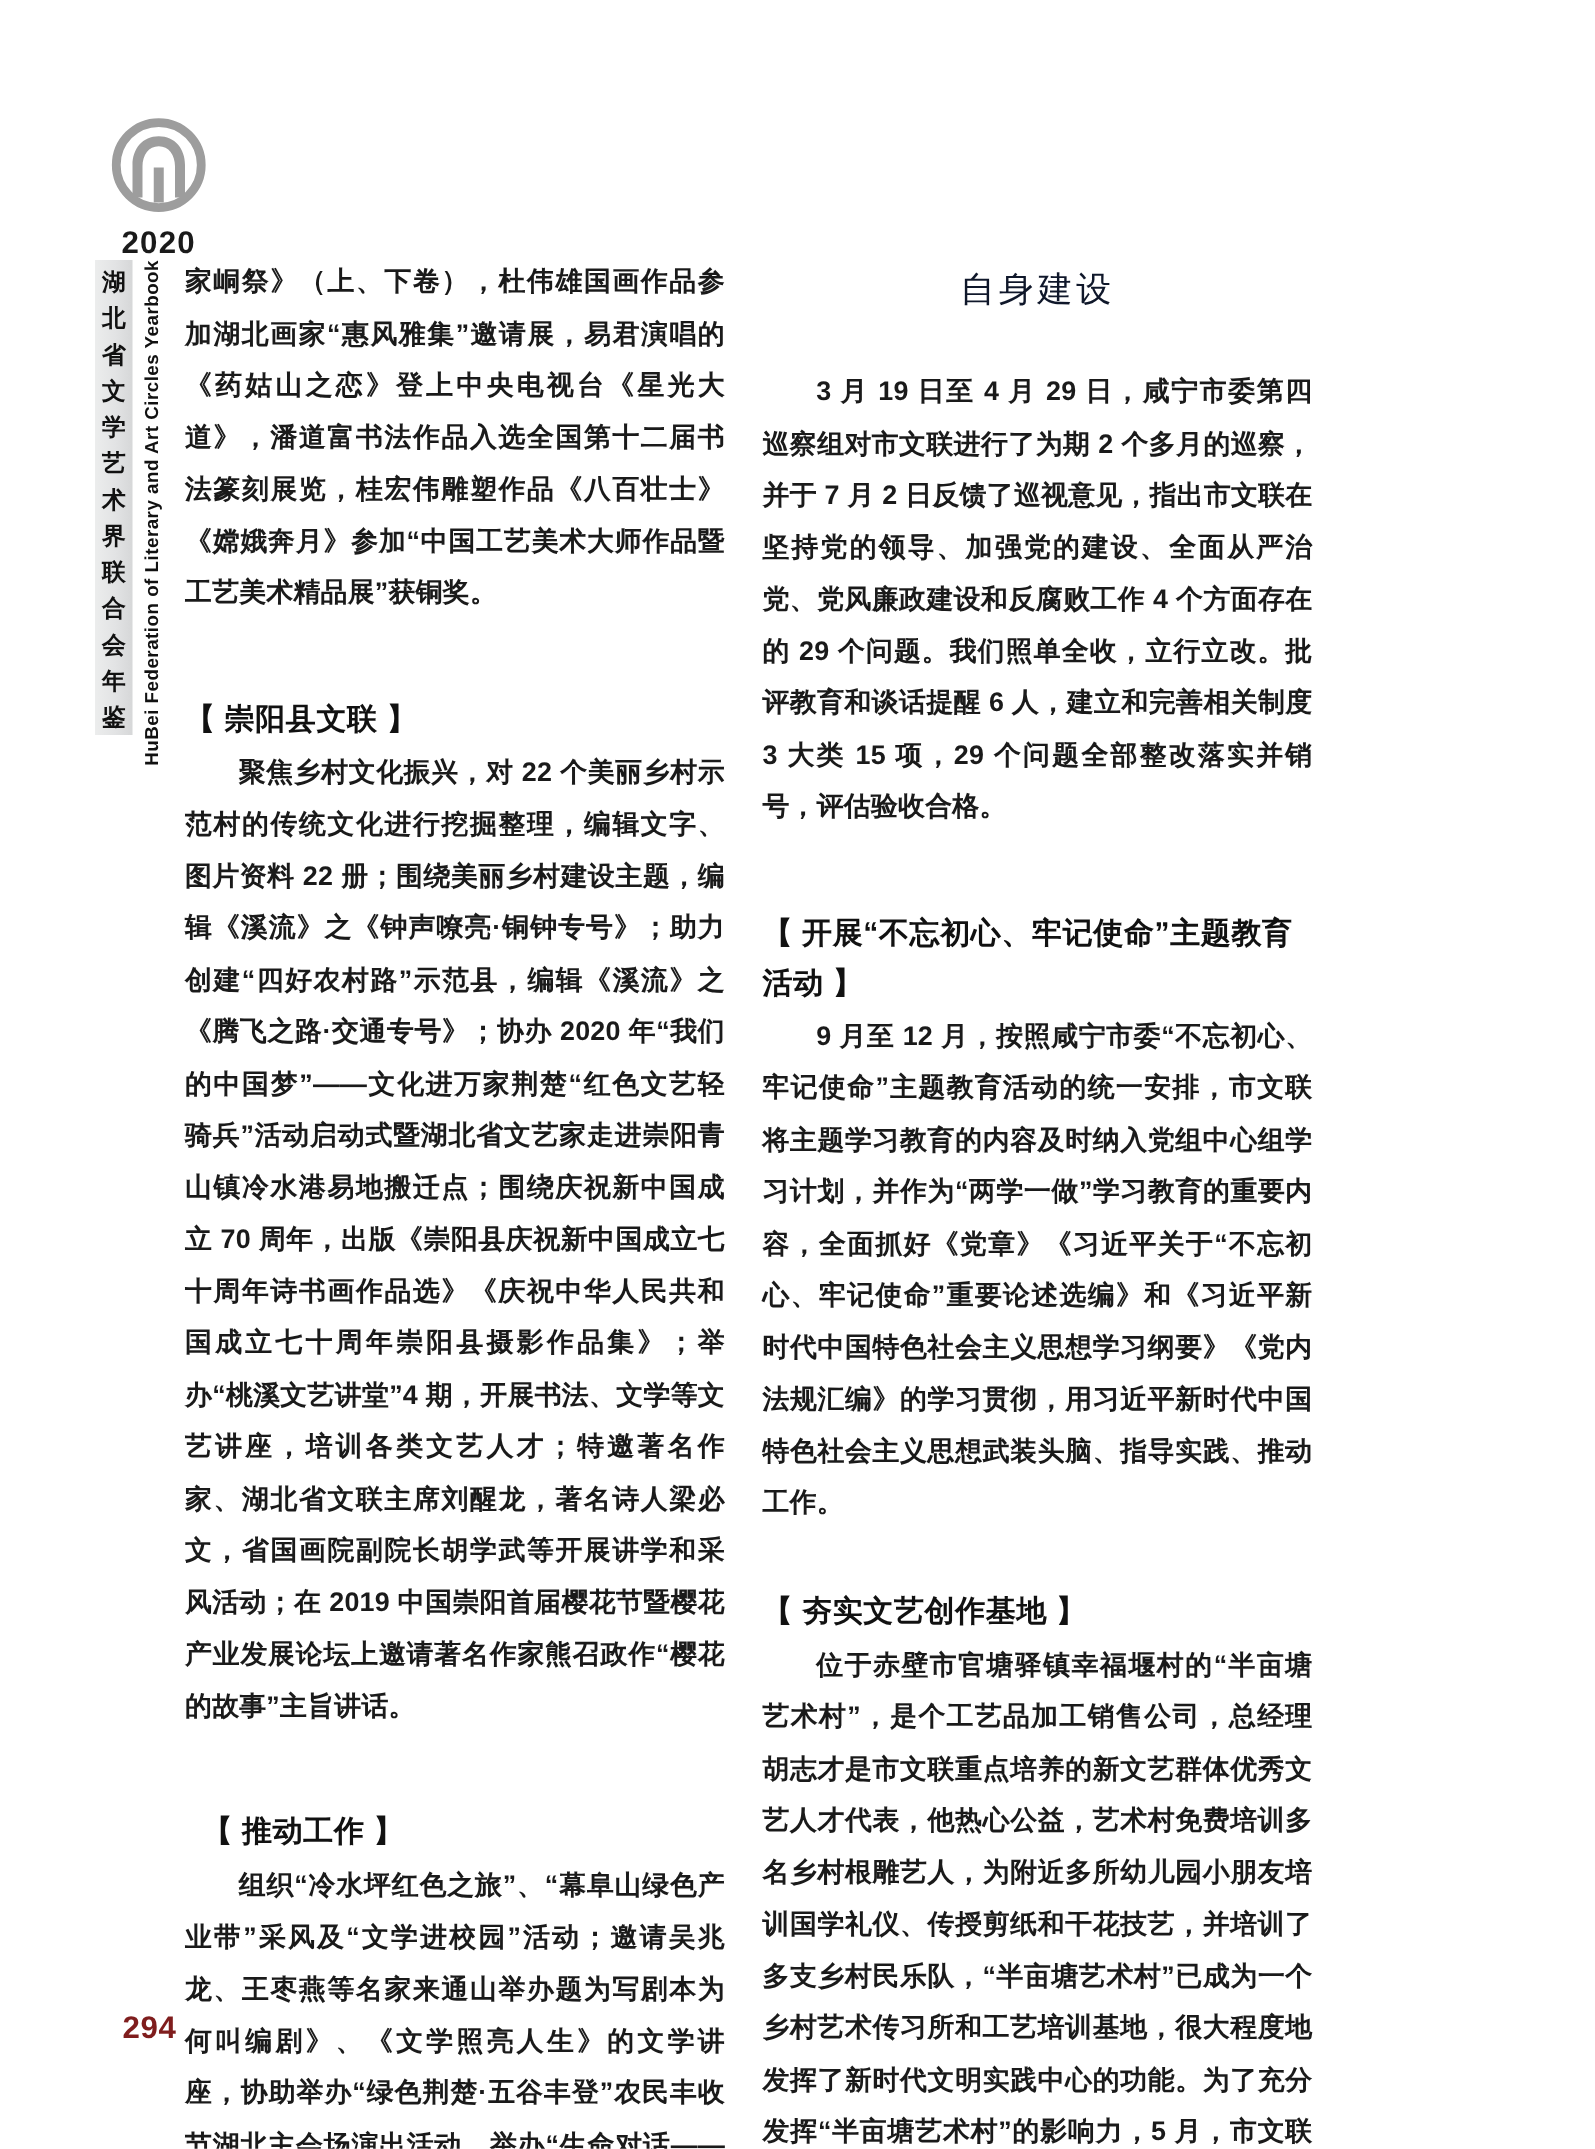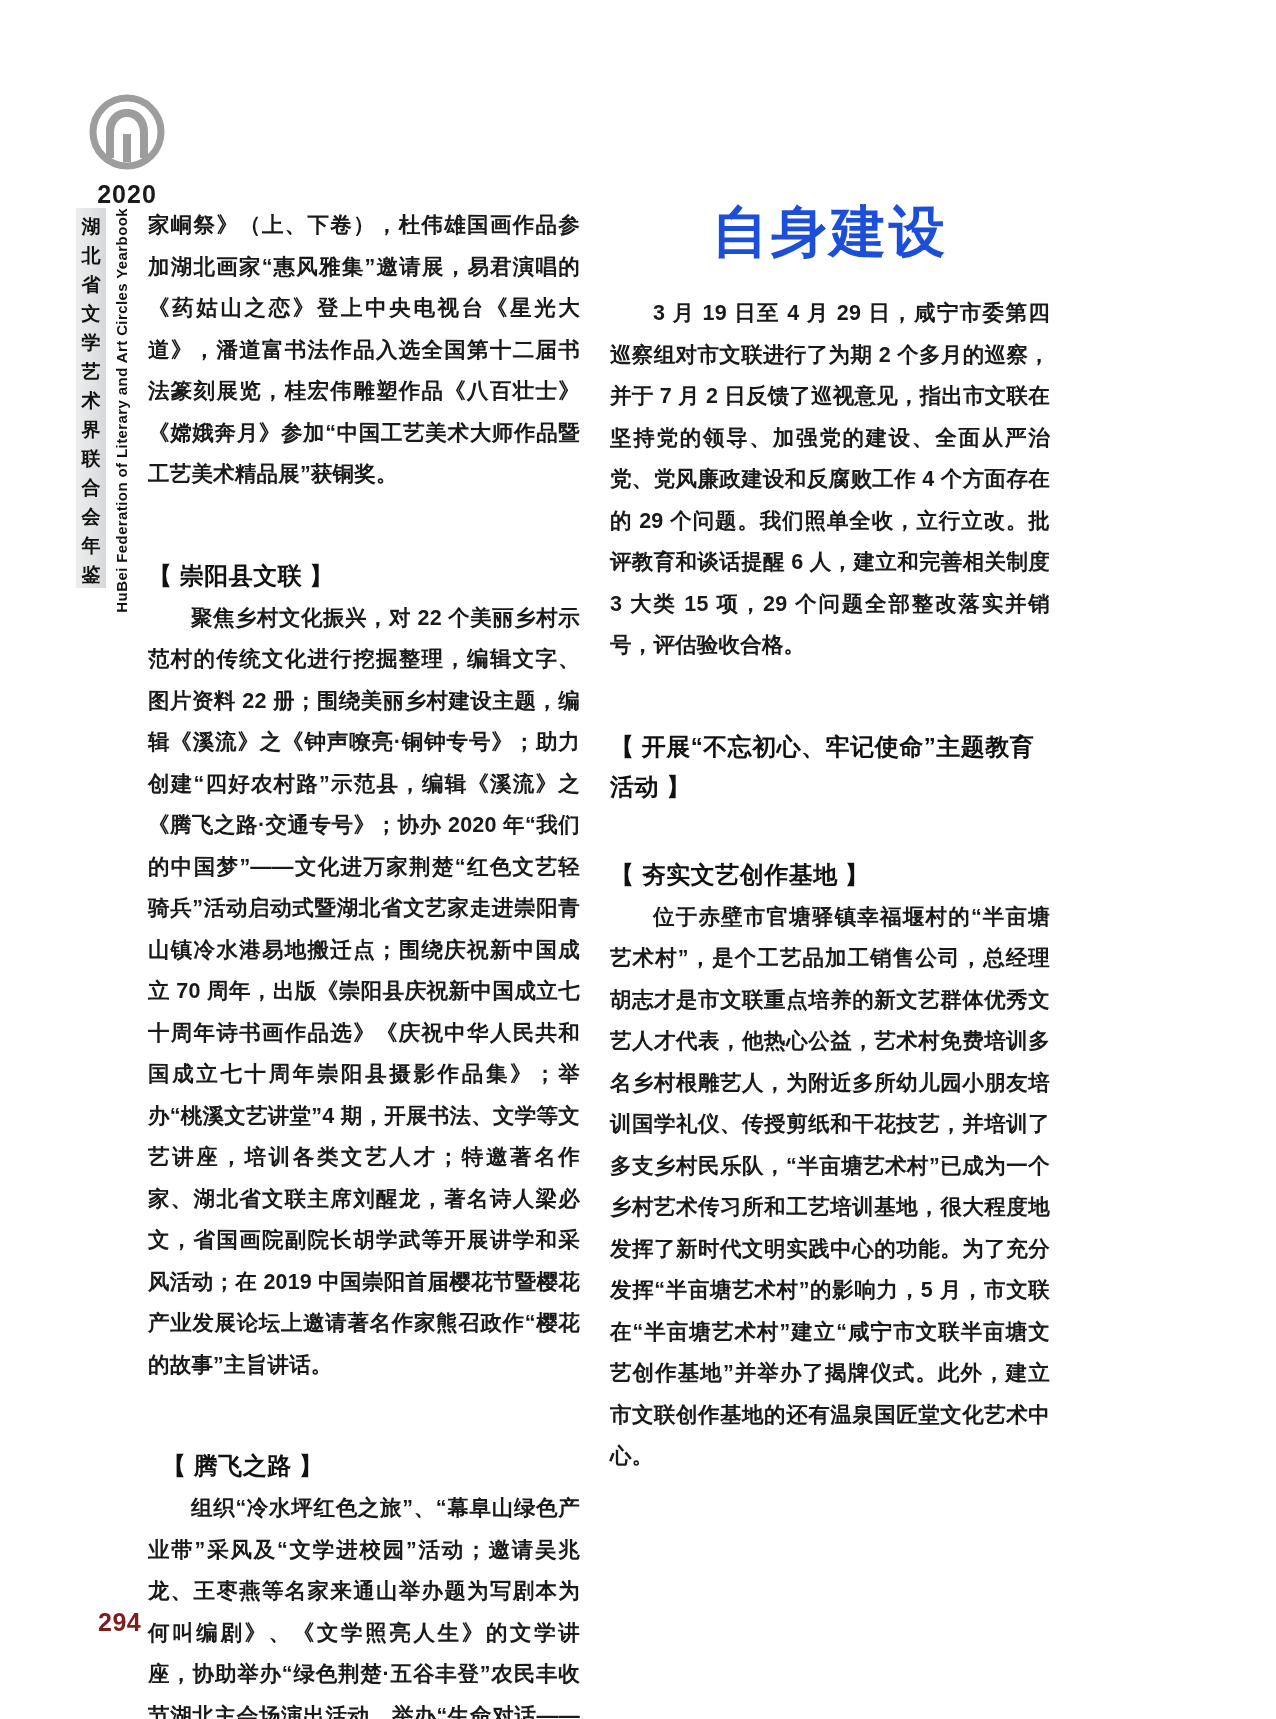--- a/index.html
+++ b/index.html
@@ -118,27 +118,27 @@
     line-height: 40px;
     letter-spacing: 0.5px;
     margin: 26px 0 2px 0;
     color: #111;
   }
   .section-head.centered { text-align: center; }
   .section-head.leftpad  { padding-left: 14px; }
 
   #page-title {
     font-family: "Liberation Sans", "DejaVu Sans", sans-serif;
-    font-weight: 700;
-    font-size: 56px;
+    font-weight: 400;
+    font-size: 28px;
     line-height: 54px;
     letter-spacing: 3px;
     text-align: center;
     margin: 0 0 34px 0;
-    color: #1d4ed8;
+    color: #0f172a;
   }
 
   .gap-lg { height: 34px; }
   .gap-md { height: 20px; }
 
   
   #folio {
     position: absolute;
     left: 98px;
     top: 1608px;
@@ -189,34 +189,35 @@
 
   <p class="para">家峒祭》（上、下卷），杜伟雄国画作品参加湖北画家“惠风雅集”邀请展，易君演唱的《药姑山之恋》登上中央电视台《星光大道》，潘道富书法作品入选全国第十二届书法篆刻展览，桂宏伟雕塑作品《八百壮士》《嫦娥奔月》参加“中国工艺美术大师作品暨工艺美术精品展”获铜奖。</p>
 
   <div class="gap-lg"></div>
 
   <h2 class="section-head">【 崇阳县文联 】</h2>
   <p class="para indent">聚焦乡村文化振兴，对 22 个美丽乡村示范村的传统文化进行挖掘整理，编辑文字、图片资料 22 册；围绕美丽乡村建设主题，编辑《溪流》之《钟声嘹亮·铜钟专号》；助力创建“四好农村路”示范县，编辑《溪流》之《腾飞之路·交通专号》；协办 2020 年“我们的中国梦”——文化进万家荆楚“红色文艺轻骑兵”活动启动式暨湖北省文艺家走进崇阳青山镇冷水港易地搬迁点；围绕庆祝新中国成立 70 周年，出版《崇阳县庆祝新中国成立七十周年诗书画作品选》《庆祝中华人民共和国成立七十周年崇阳县摄影作品集》；举办“桃溪文艺讲堂”4 期，开展书法、文学等文艺讲座，培训各类文艺人才；特邀著名作家、湖北省文联主席刘醒龙，著名诗人梁必文，省国画院副院长胡学武等开展讲学和采风活动；在 2019 中国崇阳首届樱花节暨樱花产业发展论坛上邀请著名作家熊召政作“樱花的故事”主旨讲话。</p>
 
   <div class="gap-lg"></div>
 
-  <h2 class="section-head leftpad">【 腾飞之路 】</h2>
+  <h2 class="section-head leftpad">【 推动工作 】</h2>
   <p class="para indent">组织“冷水坪红色之旅”、“幕阜山绿色产业带”采风及“文学进校园”活动；邀请吴兆龙、王枣燕等名家来通山举办题为写剧本为何叫编剧》、《文学照亮人生》的文学讲座，协助举办“绿色荆楚·五谷丰登”农民丰收节湖北主会场演出活动，举办“生命对话——毛才奇钢笔画作品展”，举办“最美审计人”、“传承有样·最美供电人”及“发展和改革杯”新中国成立 70 周年征文活动。</p>
 
 </div>
 
 <div class="col" id="col-right">
 
   <h1 id="page-title">自身建设</h1>
 
   <p class="para indent">3 月 19 日至 4 月 29 日，咸宁市委第四巡察组对市文联进行了为期 2 个多月的巡察，并于 7 月 2 日反馈了巡视意见，指出市文联在坚持党的领导、加强党的建设、全面从严治党、党风廉政建设和反腐败工作 4 个方面存在的 29 个问题。我们照单全收，立行立改。批评教育和谈话提醒 6 人，建立和完善相关制度 3 大类 15 项，29 个问题全部整改落实并销号，评估验收合格。</p>
 
   <div class="gap-lg"></div>
 
   <h2 class="section-head">【 开展“不忘初心、牢记使命”主题教育活动 】</h2>
+  <p class="para indent">9 月至 12 月，按照咸宁市委“不忘初心、牢记使命”主题教育活动的统一安排，市文联将主题学习教育的内容及时纳入党组中心组学习计划，并作为“两学一做”学习教育的重要内容，全面抓好《党章》《习近平关于“不忘初心、牢记使命”重要论述选编》和《习近平新时代中国特色社会主义思想学习纲要》《党内法规汇编》的学习贯彻，用习近平新时代中国特色社会主义思想武装头脑、指导实践、推动工作。</p>
 
   <div class="gap-md"></div>
 
   <h2 class="section-head">【 夯实文艺创作基地 】</h2>
   <p class="para indent">位于赤壁市官塘驿镇幸福堰村的“半亩塘艺术村”，是个工艺品加工销售公司，总经理胡志才是市文联重点培养的新文艺群体优秀文艺人才代表，他热心公益，艺术村免费培训多名乡村根雕艺人，为附近多所幼儿园小朋友培训国学礼仪、传授剪纸和干花技艺，并培训了多支乡村民乐队，“半亩塘艺术村”已成为一个乡村艺术传习所和工艺培训基地，很大程度地发挥了新时代文明实践中心的功能。为了充分发挥“半亩塘艺术村”的影响力，5 月，市文联在“半亩塘艺术村”建立“咸宁市文联半亩塘文艺创作基地”并举办了揭牌仪式。此外，建立市文联创作基地的还有温泉国匠堂文化艺术中心。</p>
 
 </div>
 
 <div id="folio">294</div>
 

